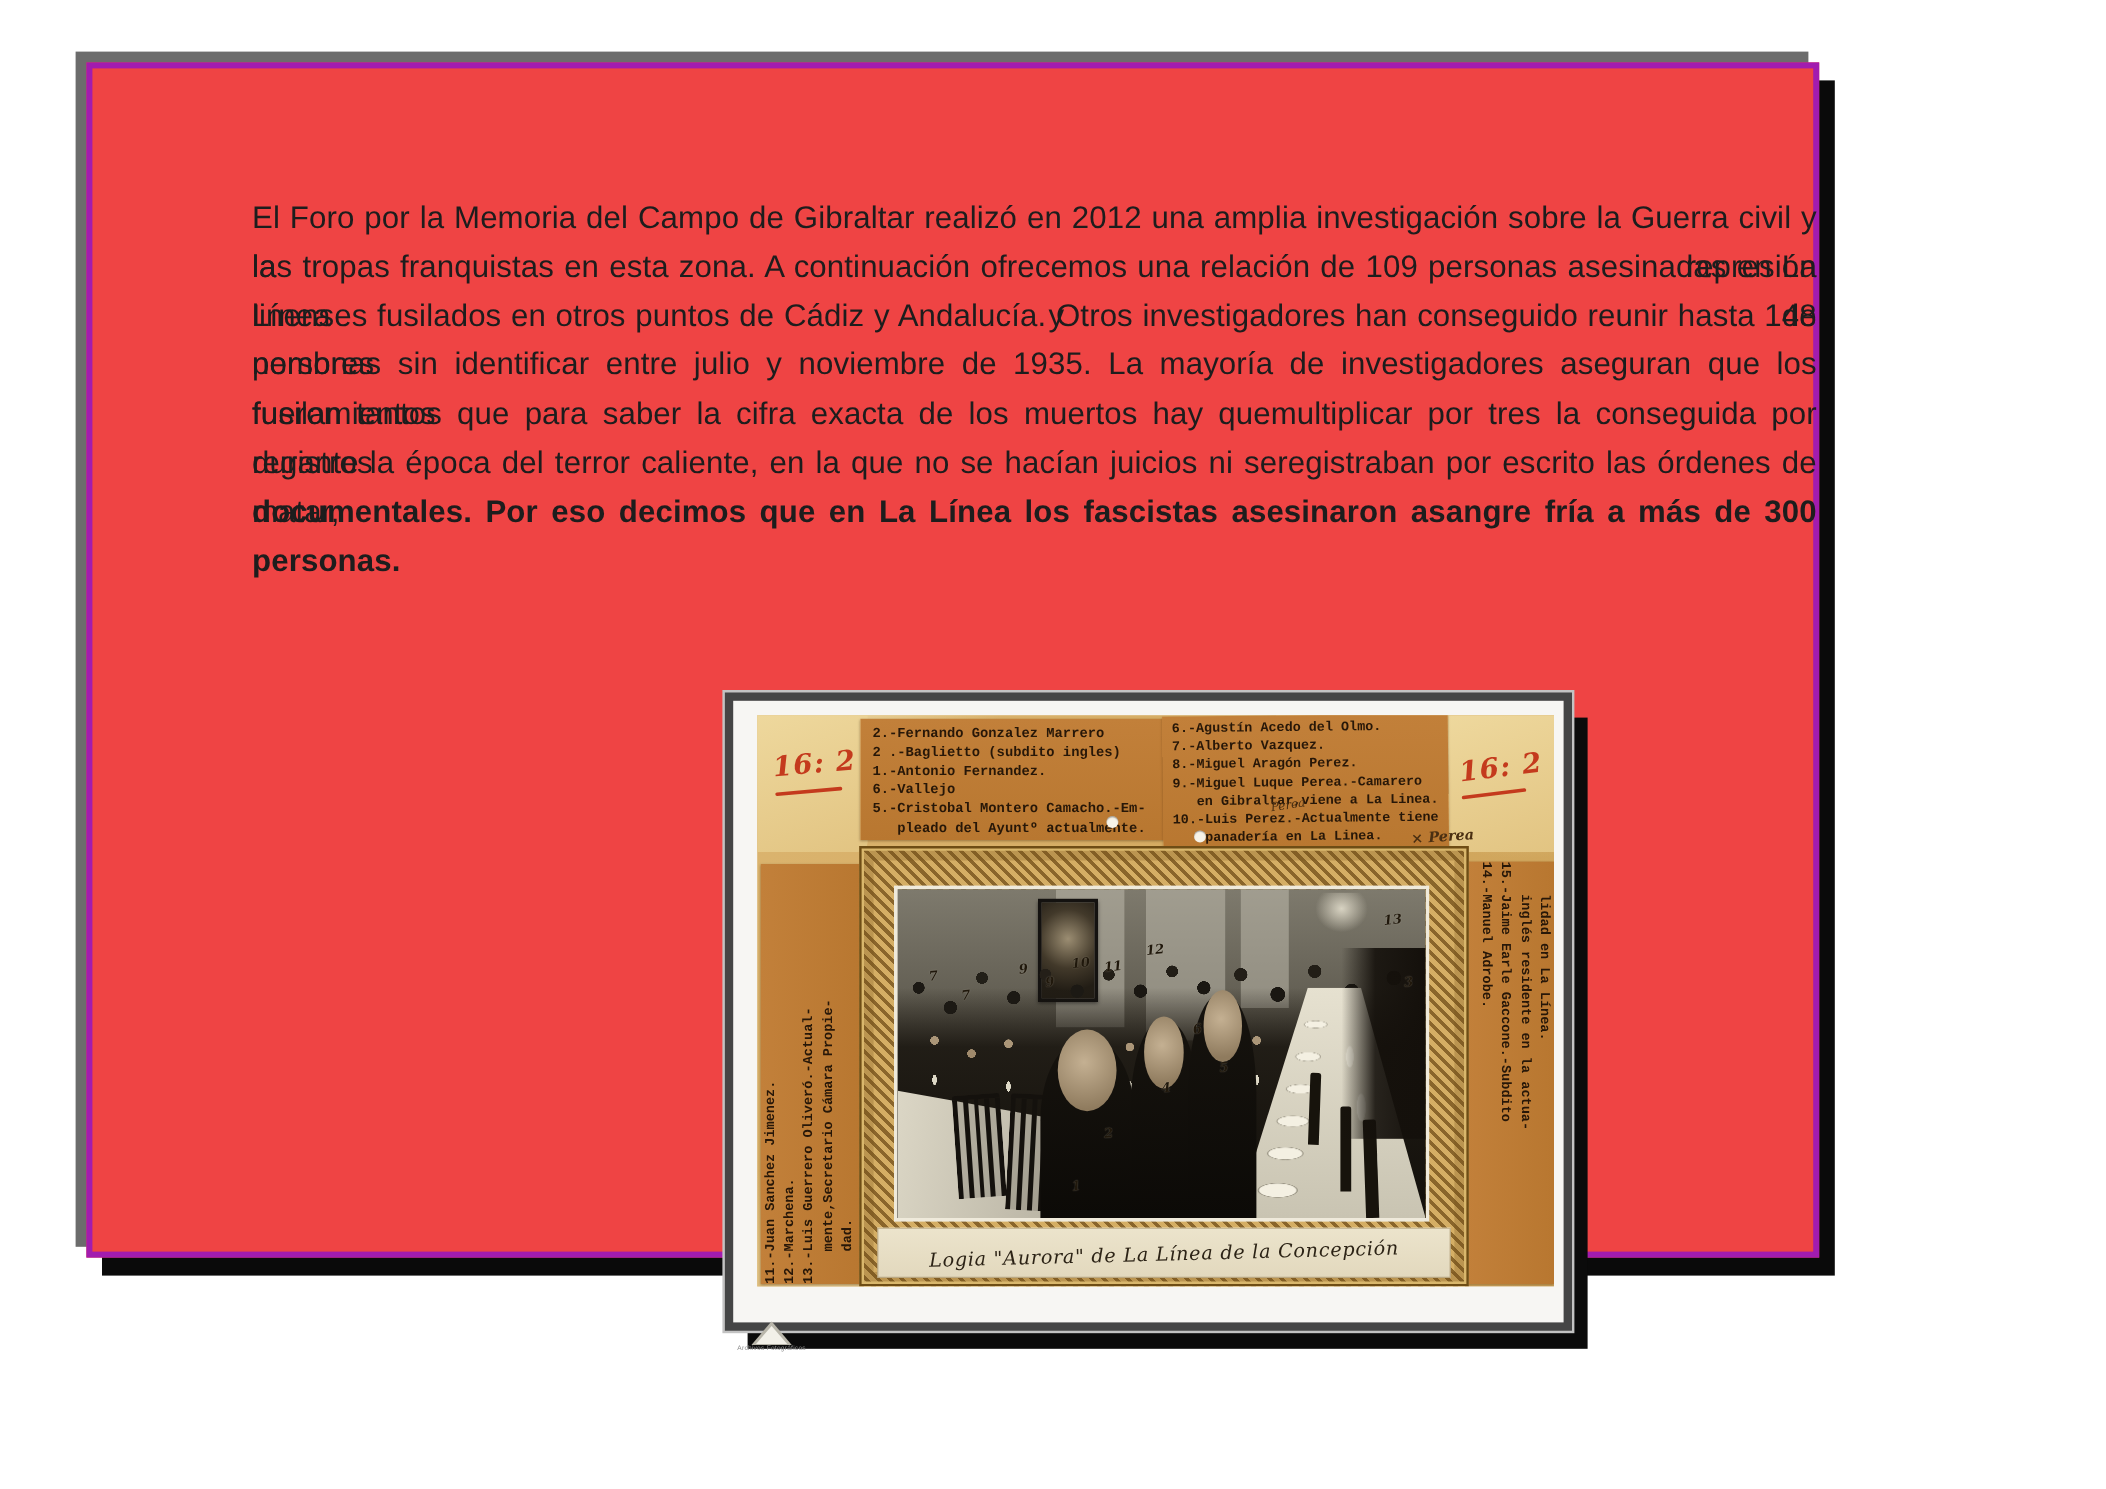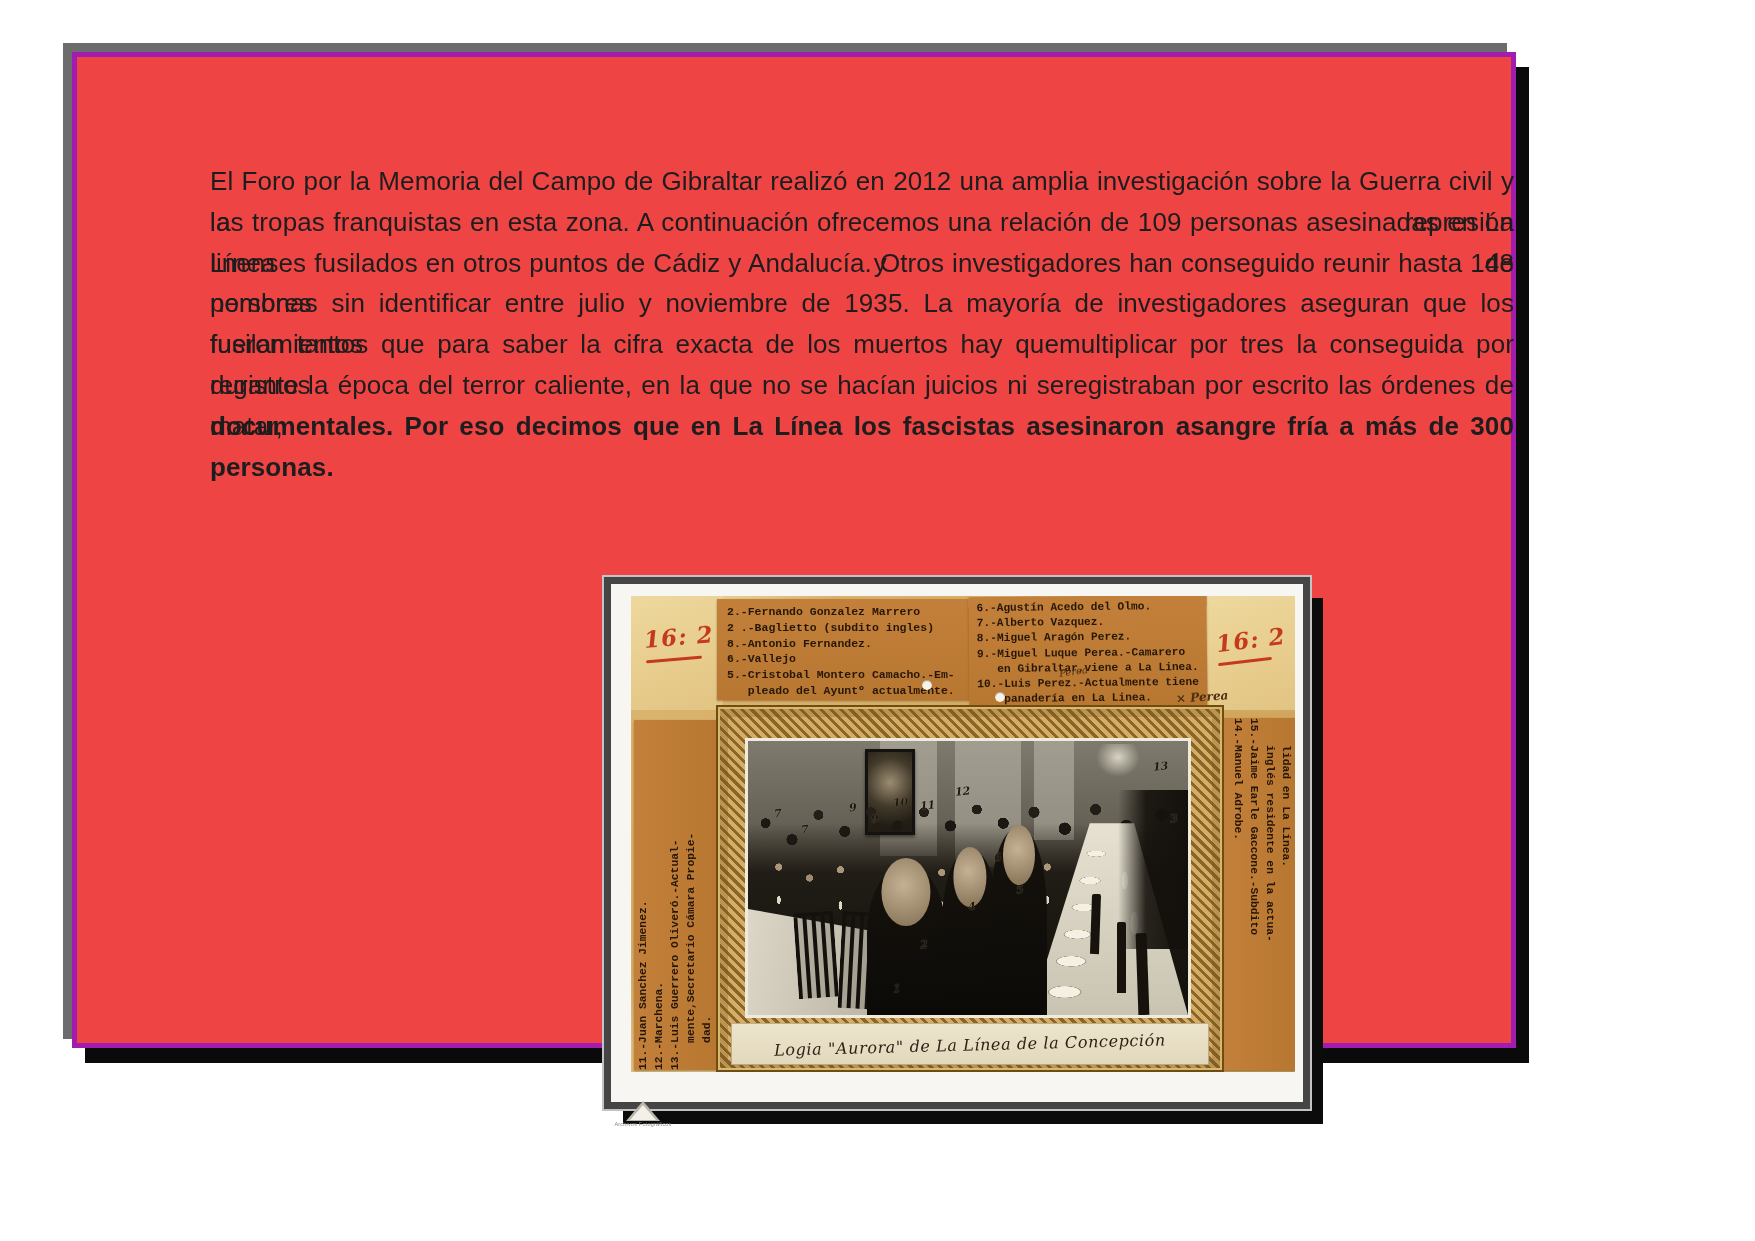--- a/index.html
+++ b/index.html
@@ -264,21 +264,21 @@
       <div class="corner corner-tr"></div>
 
       <div class="ref-mark mark-tl">16: 2</div>
       <div class="ref-underline mark-tl-line"></div>
       <div class="ref-mark mark-tr">16: 2</div>
       <div class="ref-underline mark-tr-line"></div>
 
       <div class="strip-a tw">
           <div class="tw-line">2.-Fernando Gonzalez Marrero</div>
           <div class="tw-line">2 .-Baglietto (subdito ingles)</div>
-          <div class="tw-line">8.-Antonio Fernandez.</div>
+          <div class="tw-line">1.-Antonio Fernandez.</div>
           <div class="tw-line">6.-Vallejo</div>
           <div class="tw-line">5.-Cristobal Montero Camacho.-Em-</div>
           <div class="tw-line">   pleado del Ayuntº actualmente.</div>
         </div>
 
       <div class="strip-b tw">
           <div class="tw-line">6.-Agustín Acedo del Olmo.</div>
           <div class="tw-line">7.-Alberto Vazquez.</div>
           <div class="tw-line">8.-Miguel Aragón Perez.</div>
           <div class="tw-line">9.-Miguel Luque Perea.-Camarero</div>

